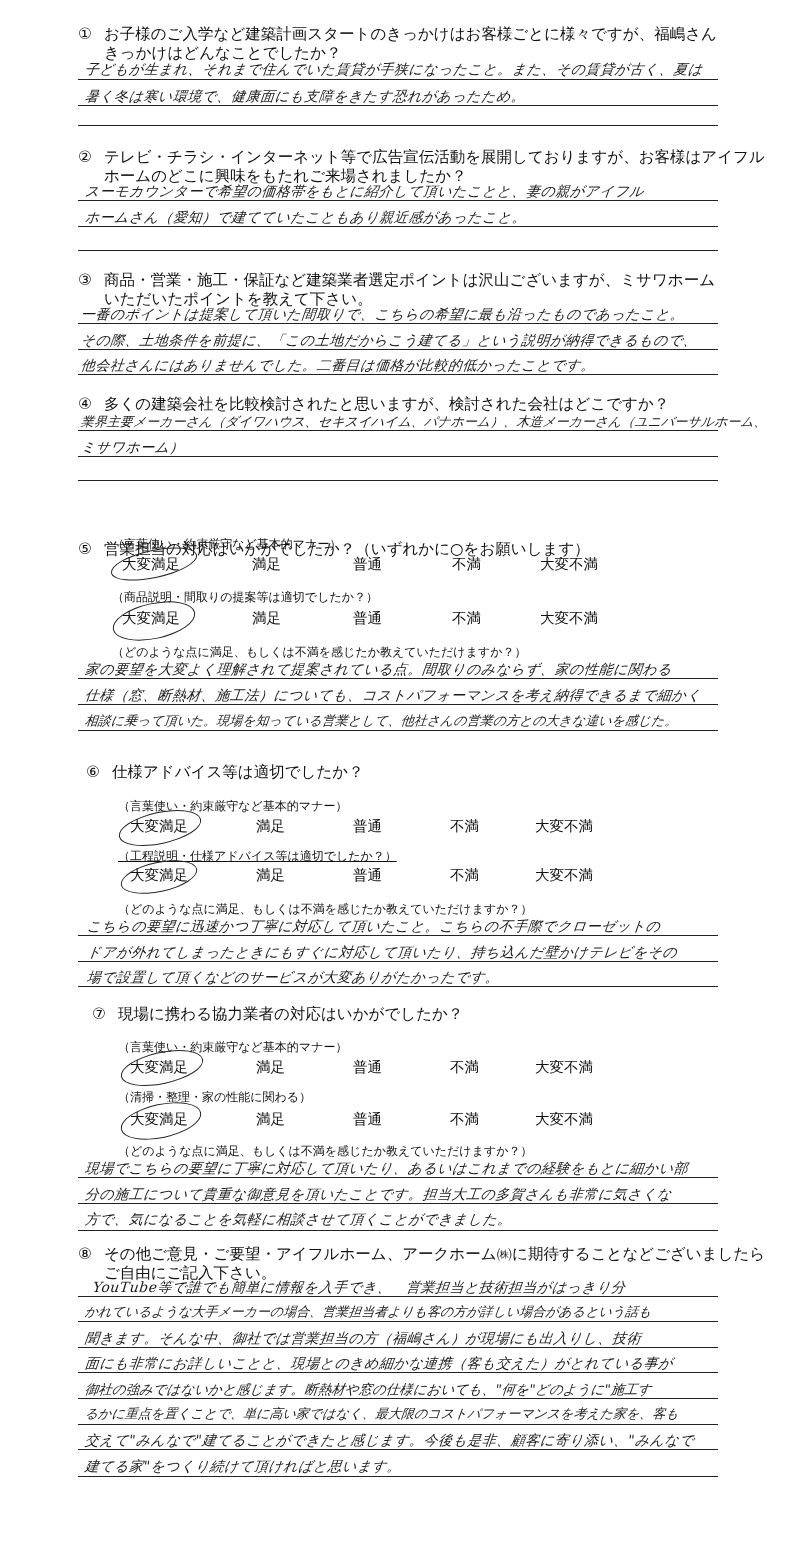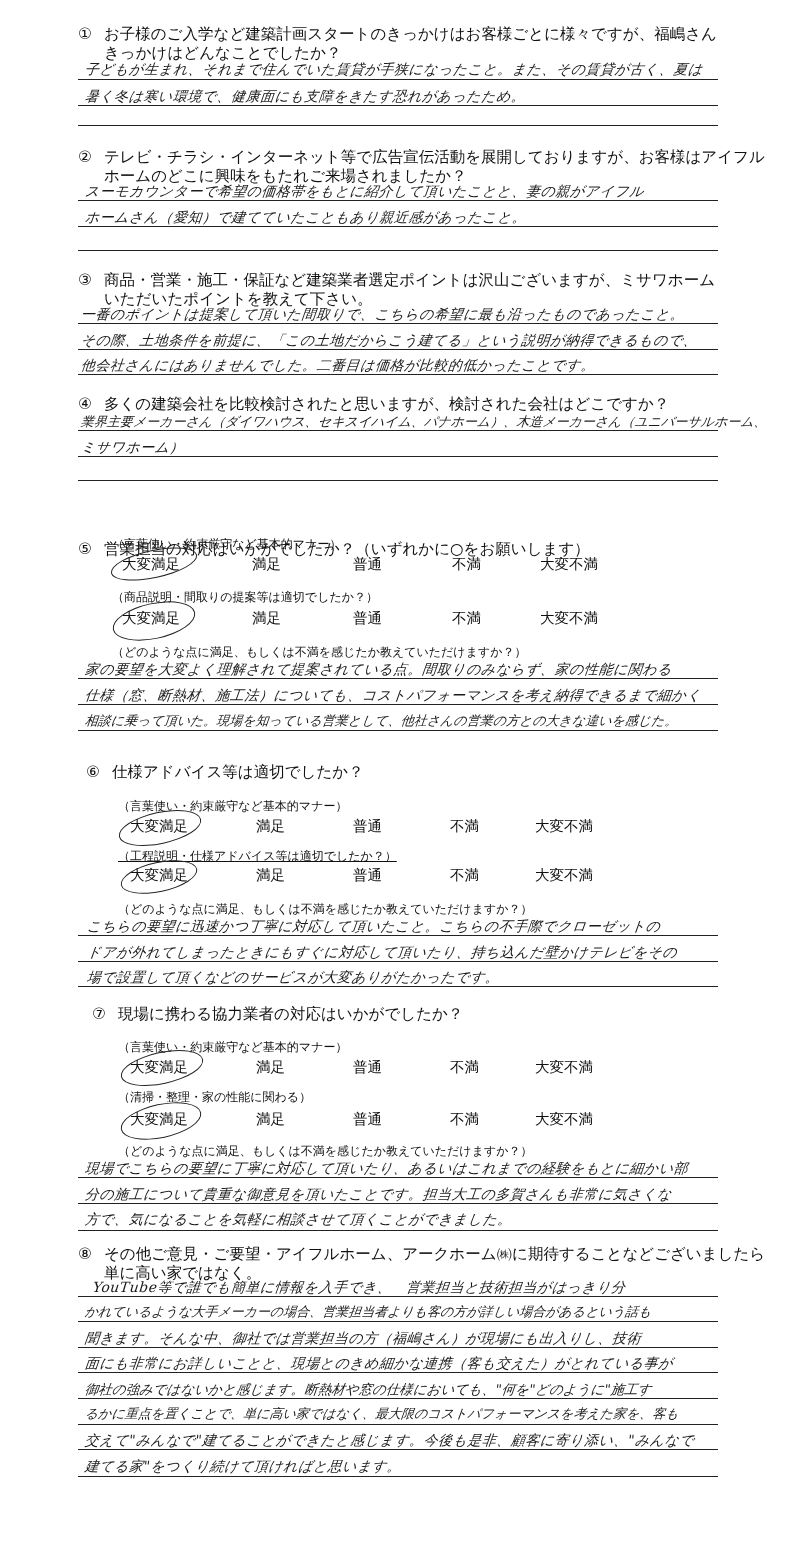--- a/index.html
+++ b/index.html
@@ -178,21 +178,21 @@
   <div class="abs hand" style="left:84px; top:1185px;">分の施工について貴重な御意見を頂いたことです。担当大工の多賀さんも非常に気さくな</div>
   <div class="abs rule" style="top:1203px;"></div>
   <div class="abs hand" style="left:84px; top:1210px;">方で、気になることを気軽に相談させて頂くことができました。</div>
   <div class="abs rule" style="top:1230px;"></div>
 </section>
 
 <section>
   <div class="abs q" style="left:78px; top:1244px;">
     <span class="num">⑧</span><span>その他ご意見・ご要望・アイフルホーム、アークホーム㈱に期待することなどございましたら</span>
   </div>
-  <div class="abs q-cont" style="left:104px; top:1263px;">単に高い家ではなく。</div>
+  <div class="abs q-cont" style="left:104px; top:1263px;">ご自由にご記入下さい。</div>
 
   <div class="abs hand" style="left:92px; top:1278px;">YouTube等で誰でも簡単に情報を入手でき、　営業担当と技術担当がはっきり分</div>
   <div class="abs rule" style="top:1296px;"></div>
   <div class="abs hand" style="left:84px; top:1303px; font-size:13px; letter-spacing:0;">かれているような大手メーカーの場合、営業担当者よりも客の方が詳しい場合があるという話も</div>
   <div class="abs rule" style="top:1321px;"></div>
   <div class="abs hand" style="left:84px; top:1329px;">聞きます。そんな中、御社では営業担当の方（福嶋さん）が現場にも出入りし、技術</div>
   <div class="abs rule" style="top:1347px;"></div>
   <div class="abs hand" style="left:84px; top:1354px;">面にも非常にお詳しいことと、現場とのきめ細かな連携（客も交えた）がとれている事が</div>
   <div class="abs rule" style="top:1372px;"></div>
   <div class="abs hand" style="left:84px; top:1380px; font-size:13.5px; letter-spacing:0;">御社の強みではないかと感じます。断熱材や窓の仕様においても、"何を"どのように"施工す</div>

